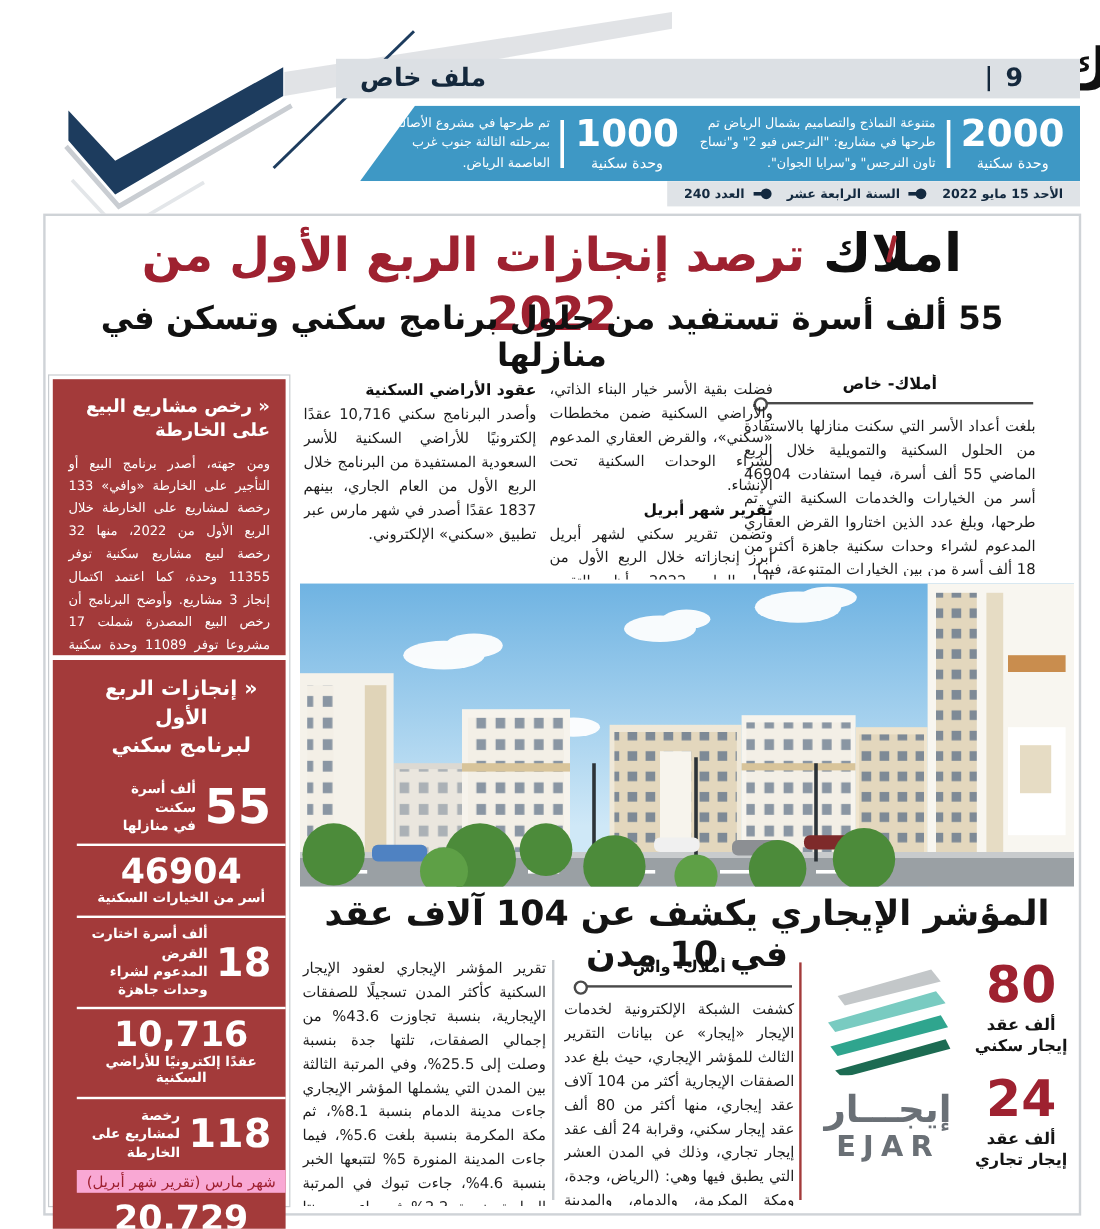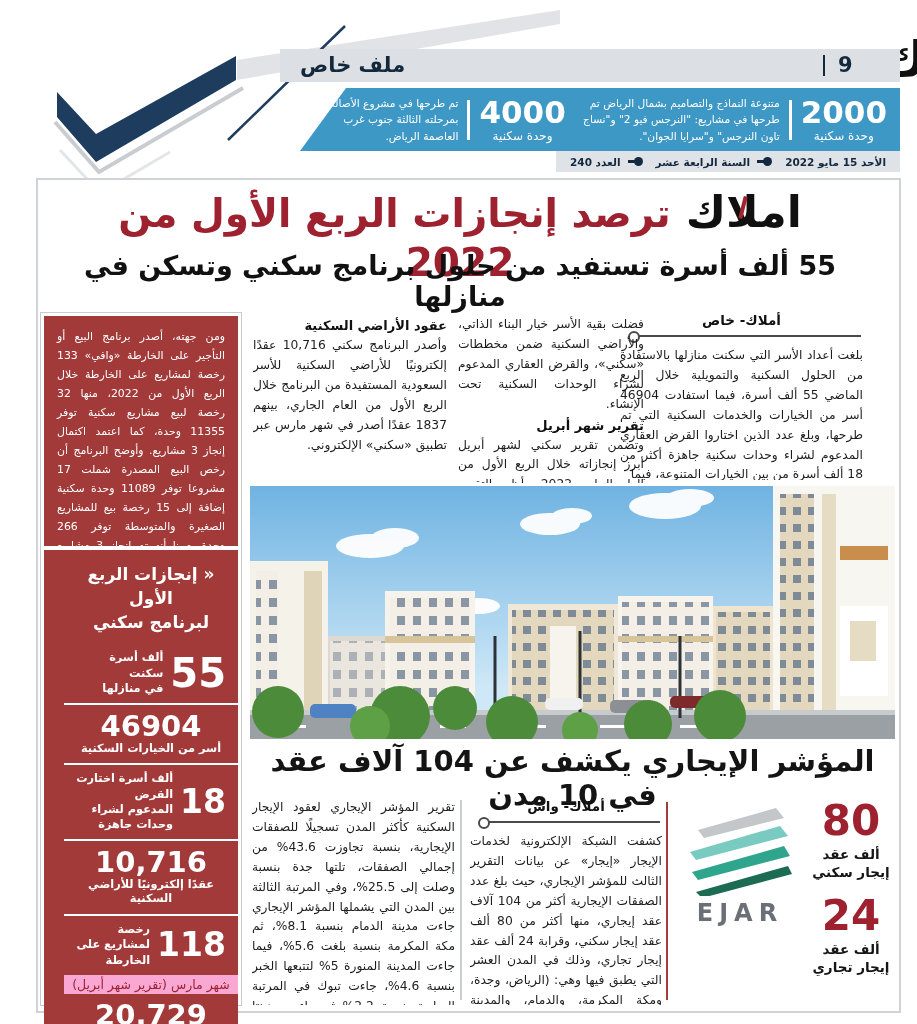--- a/index.html
+++ b/index.html
@@ -109,21 +109,21 @@
 
 <div class="abs stats-bar">
   <span class="pad-r"></span>
   <div class="num-block">
     <div class="num">2000</div>
     <div class="unit">وحدة سكنية</div>
   </div>
   <div class="vdiv"></div>
   <div class="desc d1">متنوعة النماذج والتصاميم بشمال الرياض تم طرحها في مشاريع: "النرجس فيو 2" و"نساج تاون النرجس" و"سرايا الجوان".</div>
   <div class="num-block">
-    <div class="num">4000</div>
+    <div class="num">1000</div>
     <div class="unit">وحدة سكنية</div>
   </div>
   <div class="vdiv"></div>
   <div class="desc d2">تم طرحها في مشروع الأصالة بمرحلته الثالثة جنوب غرب العاصمة الرياض.</div>
 </div>
 
 <div class="abs date-bar">
   <span>الأحد 15 مايو 2022</span>
   <span class="dot"></span>
   <span>السنة الرابعة عشر</span>
@@ -152,20 +152,21 @@
   <div class="col">وتضمن تقرير سكني لشهر أبريل أبرز إنجازاته خلال الربع الأول من العام الجاري 2022، وأظهر التقرير أعداد الأسر التي سكنت منازلها خلال شهر مارس الماضي بالاستفادة من الخيارات</div>
 </div>
 <div class="abs" style="left:253px;top:315px;width:194px;height:168px;overflow:hidden;">
   <div class="subhead">عقود الأراضي السكنية</div>
   <div class="col">وأصدر البرنامج سكني 10,716 عقدًا إلكترونيًا للأراضي السكنية للأسر السعودية المستفيدة من البرنامج خلال الربع الأول من العام الجاري، بينهم 1837 عقدًا أصدر في شهر مارس عبر تطبيق «سكني» الإلكتروني.</div>
 </div>
 
 
 <div class="abs sidebar">
   <div class="redbox boxA">
+    <div class="title">« رخص مشاريع البيع على الخارطة</div>
     <div class="body">ومن جهته، أصدر برنامج البيع أو التأجير على الخارطة «وافي» 133 رخصة لمشاريع على الخارطة خلال الربع الأول من 2022، منها 32 رخصة لبيع مشاريع سكنية توفر 11355 وحدة، كما اعتمد اكتمال إنجاز 3 مشاريع. وأوضح البرنامج أن رخص البيع المصدرة شملت 17 مشروعا توفر 11089 وحدة سكنية إضافة إلى 15 رخصة بيع للمشاريع الصغيرة والمتوسطة توفر 266 وحدة، مبينا أنه تم إنجاز 3 مشاريع توفر 213 وحدة سكنية ما بين مشاريع كبيرة وصغيرة ومتوسطة</div>
   </div>
   <div class="redbox boxB">
     <div class="title" style="white-space:pre-line;">« إنجازات الربع الأول
 لبرنامج سكني</div>
 
     <div class="stat-row first stat-side">
       <span class="n big">55</span>
       <span class="l">ألف أسرة سكنت
 في منازلها</span>
@@ -303,20 +304,21 @@
 <div class="abs redline" style="left:666px;top:802px;height:198px;"></div>
 
 <div class="abs ejar-panel">
   <div class="ejar-logo">
     <svg width="120" height="92" viewBox="0 0 120 92">
       <polygon points="18,26 96,4 104,14 24,34" fill="#c3c7c9"></polygon>
       <polygon points="10,48 100,22 108,32 16,56" fill="#79cbc1"></polygon>
       <polygon points="12,68 104,42 110,52 18,76" fill="#2fa58e"></polygon>
       <polygon points="16,88 108,62 112,70 22,94" fill="#1c6b52"></polygon>
     </svg>
+    <div class="ejar-ar">إيجـــار</div>
     <div class="ejar-en">EJAR</div>
   </div>
   <div class="ejar-stats">
     <div class="n">80</div>
     <div class="l">ألف عقد
 إيجار سكني</div>
     <div class="n">24</div>
     <div class="l">ألف عقد
 إيجار تجاري</div>
   </div>

